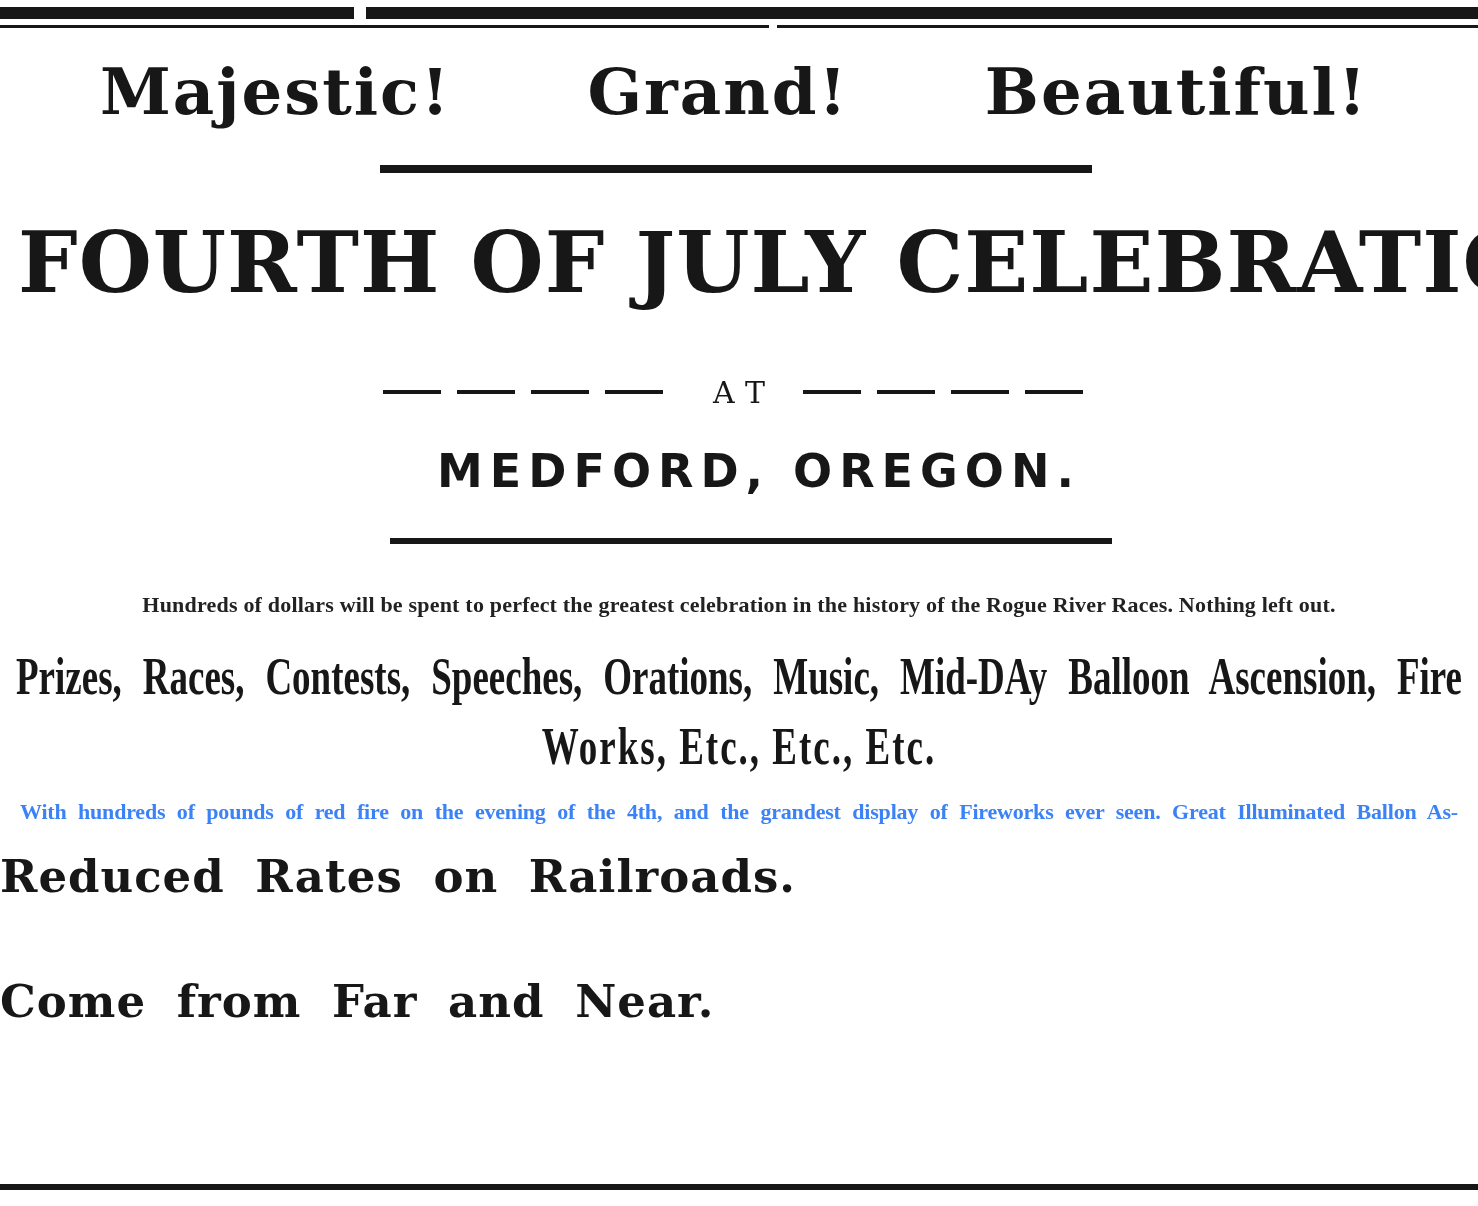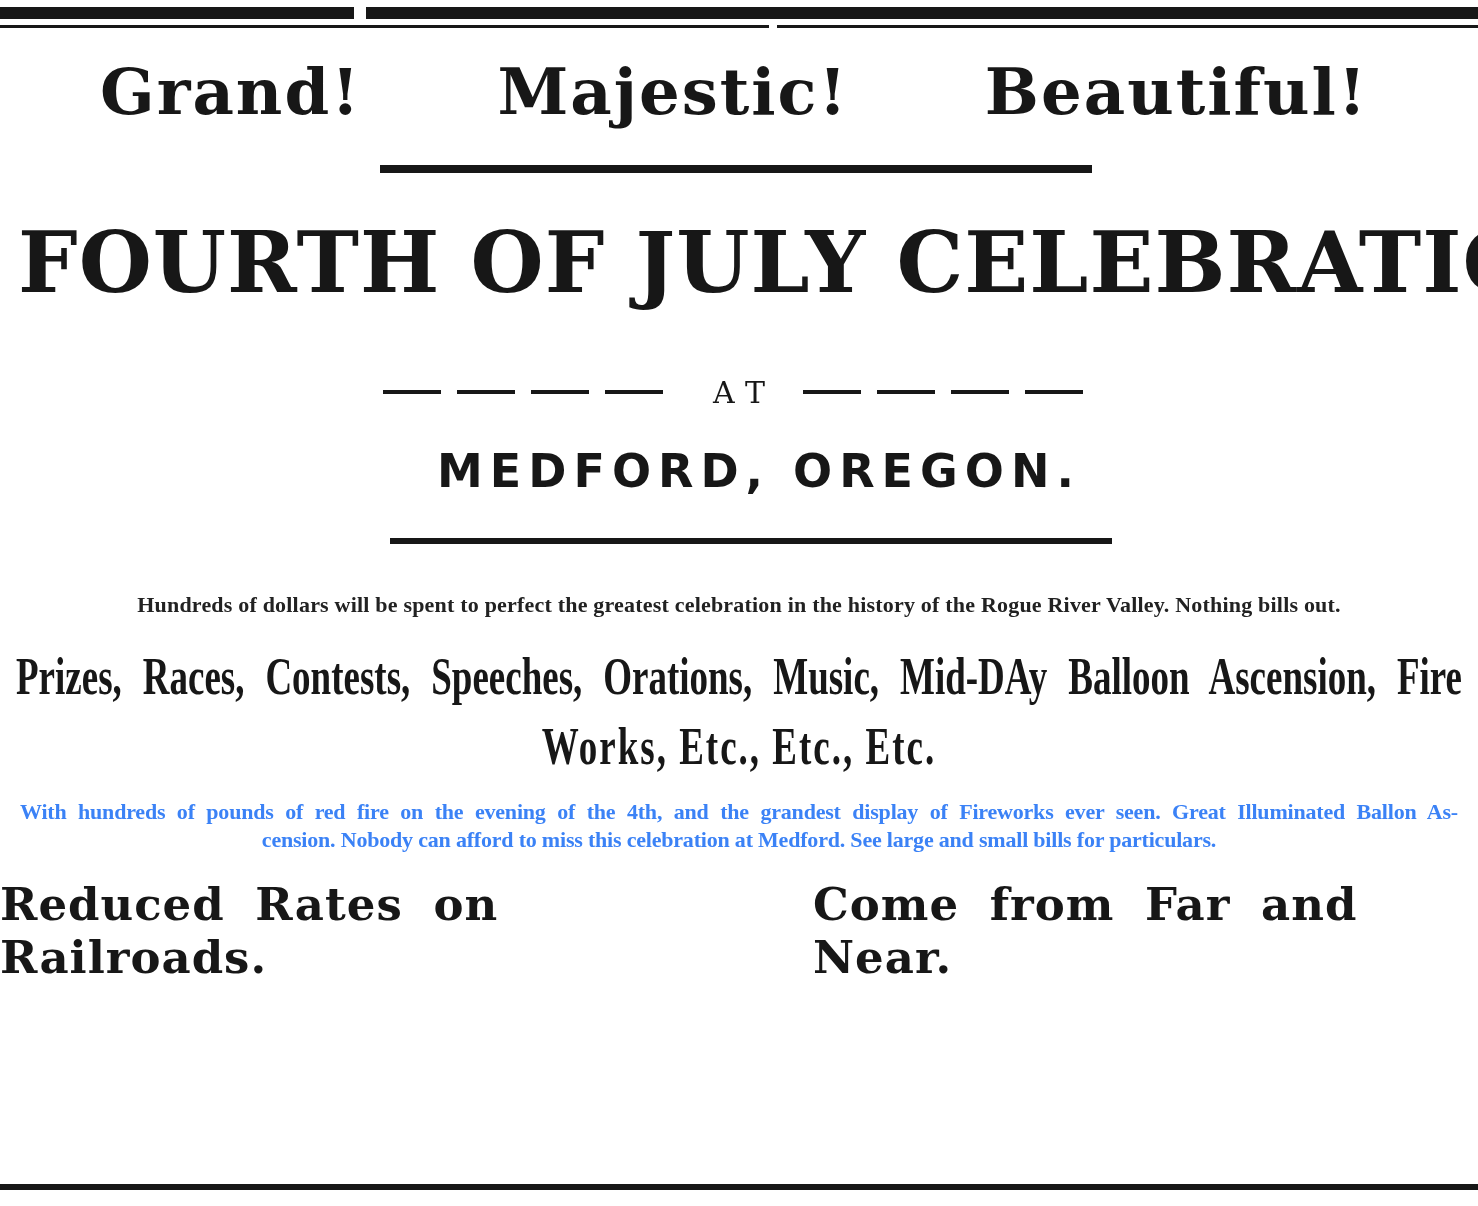--- a/index.html
+++ b/index.html
@@ -172,20 +172,21 @@
   .footer-line {
     margin-top: 24px;
     display: flex;
     justify-content: center;
     gap: 72px;
     font-family: "DejaVu Serif", serif;
     font-weight: 700;
     font-size: 45px;
     letter-spacing: 1px;
     word-spacing: 14px;
+    flex-direction: column;
   }
 
   .bottom-rule {
     position: absolute;
     left: 0; right: 0;
     bottom: 16px;
     height: 6px;
     background: var(--ink, #171717);
   }
 </style>
@@ -193,50 +194,49 @@
 <body>
 
 <div class="page">
 
   <div class="top-border">
     <div class="thick"></div>
     <div class="thin"></div>
   </div>
 
   <div class="taglines">
+    <span>Majestic!</span>
     <span>Grand!</span>
-    <span>Majestic!</span>
     <span>Beautiful!</span>
   </div>
 
   <div class="rule-center-1"></div>
 
   <div class="main-title">FOURTH OF JULY CELEBRATION</div>
 
   <div class="at-divider">
     <div class="dash-line"></div>
     <span class="at-label">AT</span>
     <div class="dash-line"></div>
   </div>
 
   <div class="location">MEDFORD, OREGON.</div>
 
   <div class="rule-center-2"></div>
 
-  <div class="intro-line">Hundreds of dollars will be spent to perfect the greatest celebration in the history of the Rogue River Valley.   Nothing bills out.</div>
+  <div class="intro-line">Hundreds of dollars will be spent to perfect the greatest celebration in the history of the Rogue River Races.   Nothing left out.</div>
 
   <div class="attractions">
     <div class="attraction-line l1">Prizes, Races, Contests, Speeches, Orations, Music, Mid-DAy Balloon Ascension, Fire</div>
     <div class="attraction-line l2">Works, Etc., Etc., Etc.</div>
   </div>
 
 
   <div class="feature-details">
     <div class="detail-line d1">With hundreds of pounds of red fire on the evening of the 4th, and the grandest display of Fireworks ever seen.   Great  Illuminated  Ballon As-</div>
-    <div class="detail-line d2">cension.   Nobody can afford to miss this celebration at Medford.   See large and small bills for particulars.</div>
   </div>
 
   <div class="footer-line">
     <span>Reduced Rates on Railroads.</span>
     <span>Come from Far and Near.</span>
   </div>
 
   <div class="bottom-rule"></div>
 
 </div>

